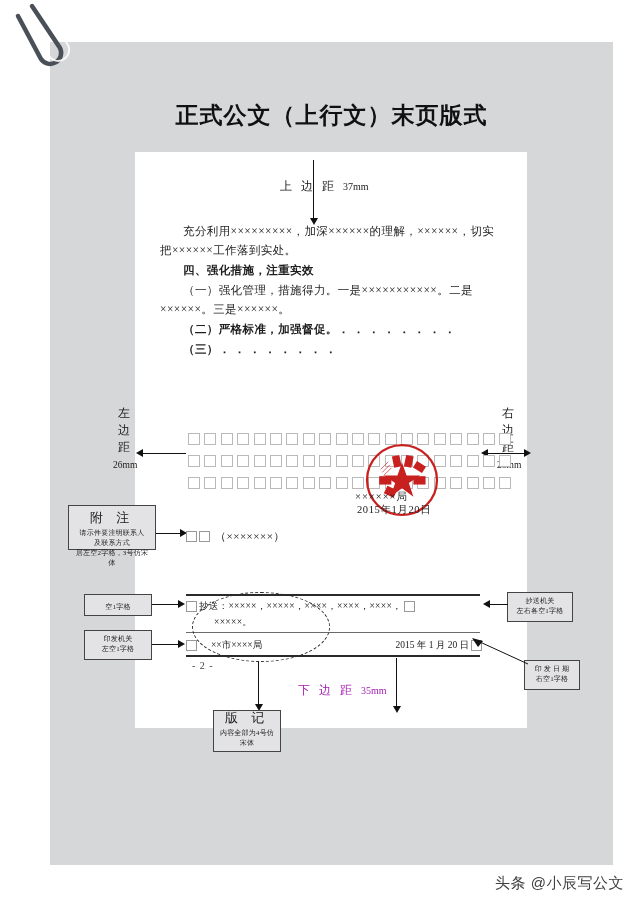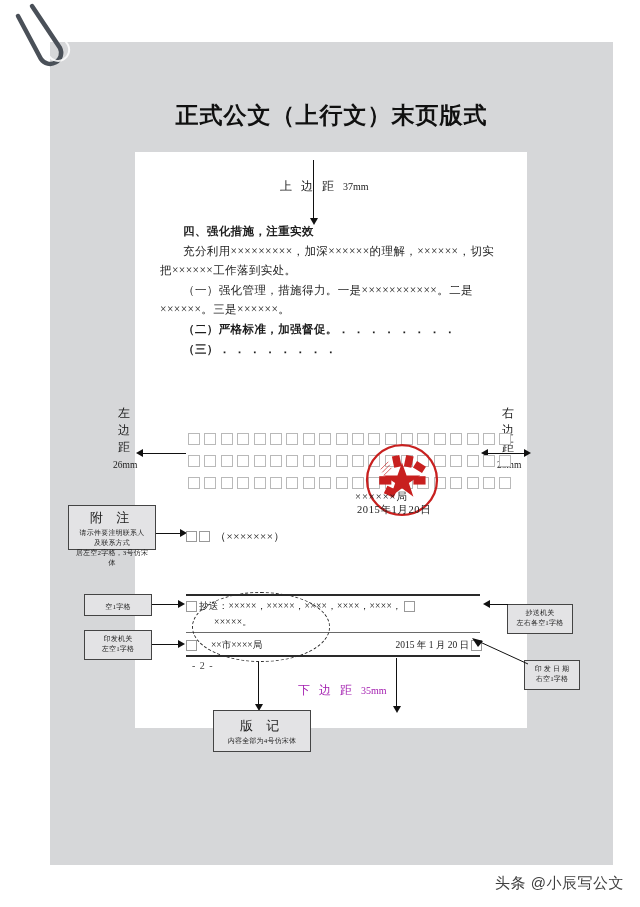--- a/index.html
+++ b/index.html
@@ -318,22 +318,22 @@
 <div id="doc-sheet"></div>
 
 <div class="arrow-v" style="left:313px; top:160px; height:62px;"></div>
 <div class="arrow-head-down" style="left:310px; top:218px;"></div>
 <div id="top-margin-label">
   <span>上 边 距</span>
   <span class="mm">37mm</span>
 </div>
 
 <div id="body-text">
+  <p class="ind">充分利用×××××××××，加深××××××的理解，××××××，切实把××××××工作落到实处。</p>
   <p class="ind bold">四、强化措施，注重实效</p>
-  <p class="ind">充分利用×××××××××，加深××××××的理解，××××××，切实把××××××工作落到实处。</p>
   <p class="ind">（一）强化管理，措施得力。一是×××××××××××。二是××××××。三是××××××。</p>
   <p class="ind bold">（二）严格标准，加强督促。． ． ． ． ． ． ． ．</p>
   <p class="ind bold">（三）． ． ． ． ． ． ． ．</p>
 </div>
 
 <div class="side-label" style="left:113px; top:405px;">
   <span>左</span><br>
   <span>边</span><br>
   <span>距</span><br>
   <span class="mm">26mm</span>
@@ -482,21 +482,21 @@
 <div class="arrow-h" style="left:152px; top:604px; width:28px;"></div>
 <div class="arrow-head-right" style="left:178px; top:600px;"></div>
 
 <div class="note-box" style="left:84px; top:630px; width:68px; height:30px;">
   <span class="nb-line">印发机关</span>
   <span class="nb-line">左空1字格</span>
 </div>
 <div class="arrow-h" style="left:152px; top:644px; width:28px;"></div>
 <div class="arrow-head-right" style="left:178px; top:640px;"></div>
 
-<div class="note-box" style="left:507px; top:592px; width:66px; height:30px;margin-top:12px;">
+<div class="note-box" style="left:507px; top:592px; width:66px; height:30px;">
   <span class="nb-line">抄送机关</span>
   <span class="nb-line">左右各空1字格</span>
 </div>
 <div class="arrow-h" style="left:490px; top:604px; width:18px;"></div>
 <div class="arrow-head-left" style="left:483px; top:600px;"></div>
 
 <div class="note-box" style="left:524px; top:660px; width:56px; height:30px;">
   <span class="nb-line">印 发 日 期</span>
   <span class="nb-line">右空1字格</span>
 </div>
@@ -509,18 +509,18 @@
 
 <div id="bottom-margin-label">
   <span>下 边 距</span>
   <span class="mm">35mm</span>
 </div>
 <div class="arrow-v" style="left:396px; top:658px; height:52px;"></div>
 <div class="arrow-head-down" style="left:393px; top:706px;"></div>
 
 <div class="arrow-v" style="left:258px; top:662px; height:46px;"></div>
 <div class="arrow-head-down" style="left:255px; top:704px;"></div>
-<div class="note-box" style="left:213px; top:710px; width:98px; height:42px; display:flex; flex-direction:column; justify-content:center;">
+<div class="note-box" style="left:213px; top:710px; width:68px; height:42px; display:flex; flex-direction:column; justify-content:flex-end;">
   <span class="nb-title">版    记</span>
   <span class="nb-line">内容全部为4号仿宋体</span>
 </div>
 
 <div id="watermark">头条 @小辰写公文</div>
 
 </body></html>

